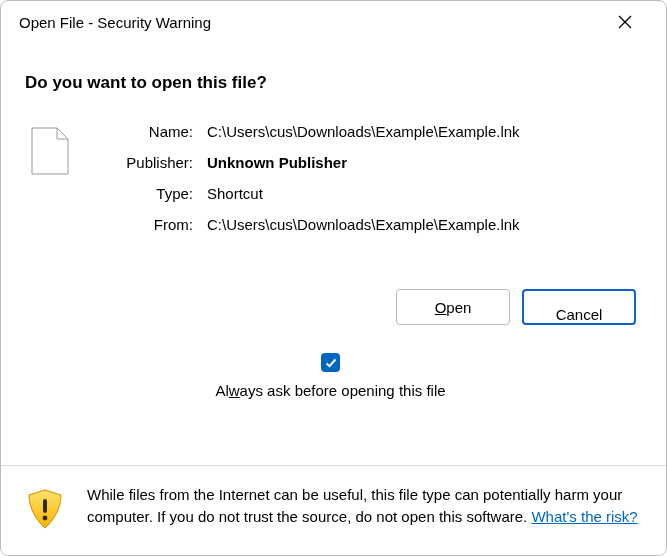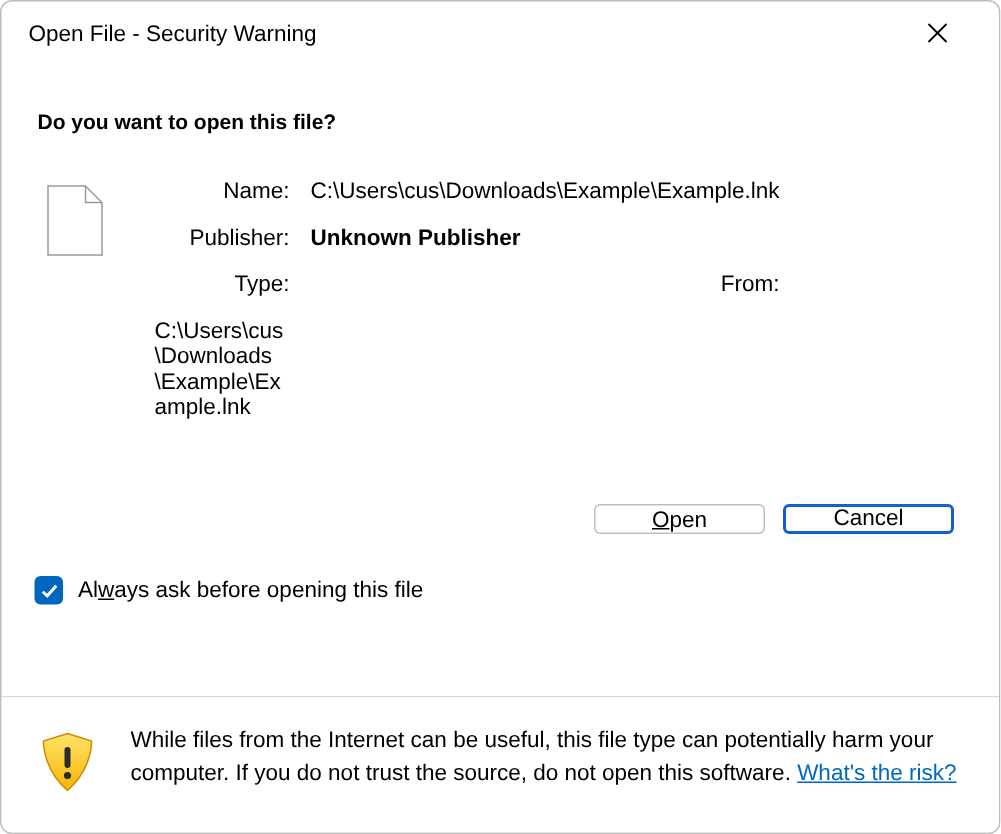--- a/index.html
+++ b/index.html
@@ -45,21 +45,21 @@
   }
   .close-btn svg { width: 14px; height: 14px; }
   .content {
     flex: 1 1 auto;
     padding: 30px 28px 0 24px;
     display: flex;
     flex-direction: column;
   }
   .heading {
     font-weight: 700;
-    font-size: 14px;
+    font-size: 17px;
     margin-bottom: 30px;
   }
   .info-block {
     display: flex;
     gap: 34px;
     margin-bottom: 44px;
   }
   .file-icon {
     margin-left: 6px;
     margin-top: 4px;
@@ -85,21 +85,21 @@
   .button-row {
     display: flex;
     justify-content: flex-end;
     gap: 12px;
     padding-right: 2px;
     margin-top: 12px;
     margin-bottom: 28px;
   }
   .btn {
     min-width: 114px;
-    height: 20px;
+    height: 36px;
     background: #fff;
     border: 1px solid #bdbdbd;
     border-radius: 4px;
     font-family: inherit;
     font-size: 15px;
     cursor: pointer;
     display: inline-flex;
     align-items: center;
     justify-content: center;
     padding: 0 14px;
@@ -107,20 +107,21 @@
   .btn.default {
     border: 2px solid #1062c9;
     align-items: flex-end;
   }
   .checkbox-row {
     display: flex;
     align-items: center;
     gap: 10px;
     margin-bottom: 22px;
     margin-left: -2px;
+    flex-direction: column;
   }
   .checkbox {
     width: 19px;
     height: 19px;
     border-radius: 4px;
     background: #0067c0;
     display: flex;
     align-items: center;
     justify-content: center;
     cursor: pointer;
@@ -183,20 +184,21 @@
           <path d="M1 1 H26 L37 12 V47 H1 Z" fill="#fff" stroke="#9a9a9a" stroke-width="1"></path>
           <path d="M26 1 L26 12 L37 12" fill="none" stroke="#9a9a9a" stroke-width="1"></path>
         </svg>
       </div>
       <div class="info-table">
         <div class="info-label">Name:</div>
         <div class="info-value">C:\Users\cus\Downloads\Example\Example.lnk</div>
         <div class="info-label">Publisher:</div>
         <div class="info-value bold">Unknown Publisher</div>
         <div class="info-label">Type:</div>
+        <div class="info-value">Shortcut</div>
         <div class="info-label">From:</div>
         <div class="info-value">C:\Users\cus\Downloads\Example\Example.lnk</div>
       </div>
     </div>
 
     <div class="button-row">
       <button class="btn">
         <span><span class="ul-letter">O</span><span>pen</span></span>
       </button>
       <button class="btn default">

